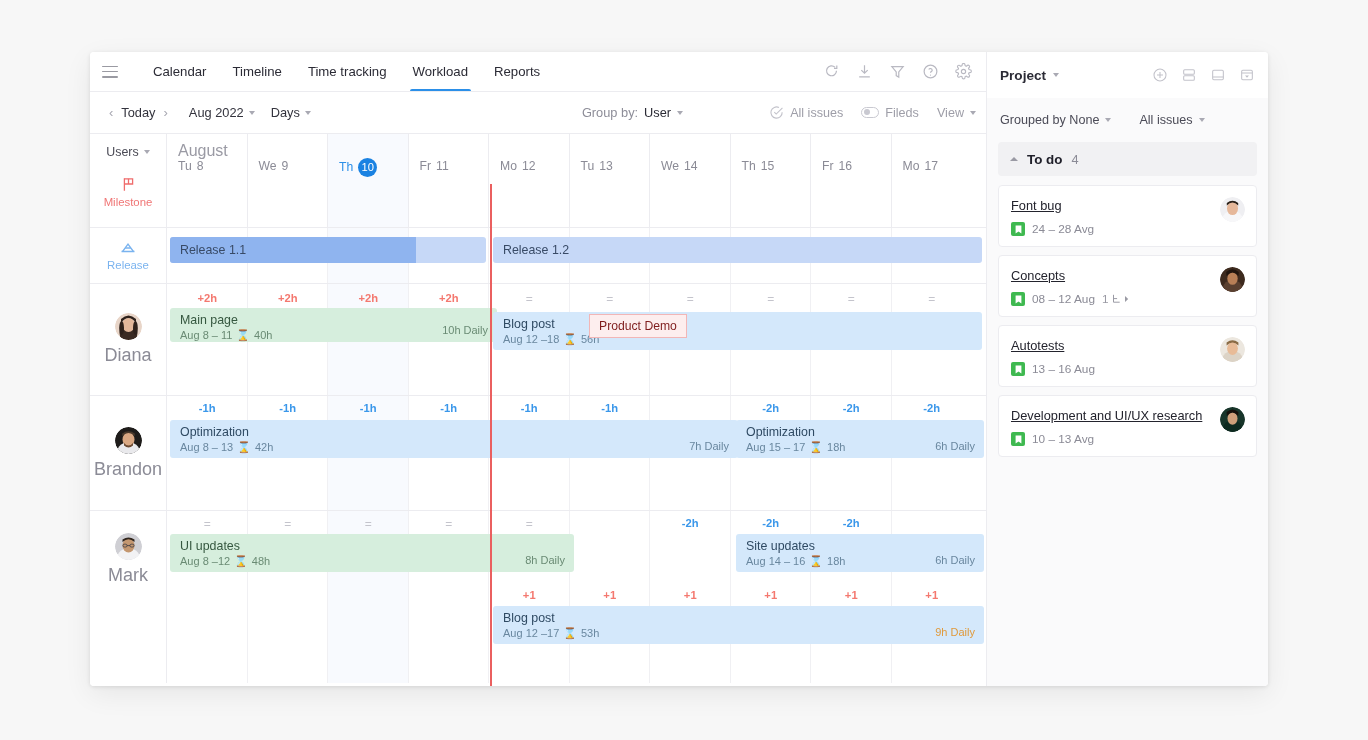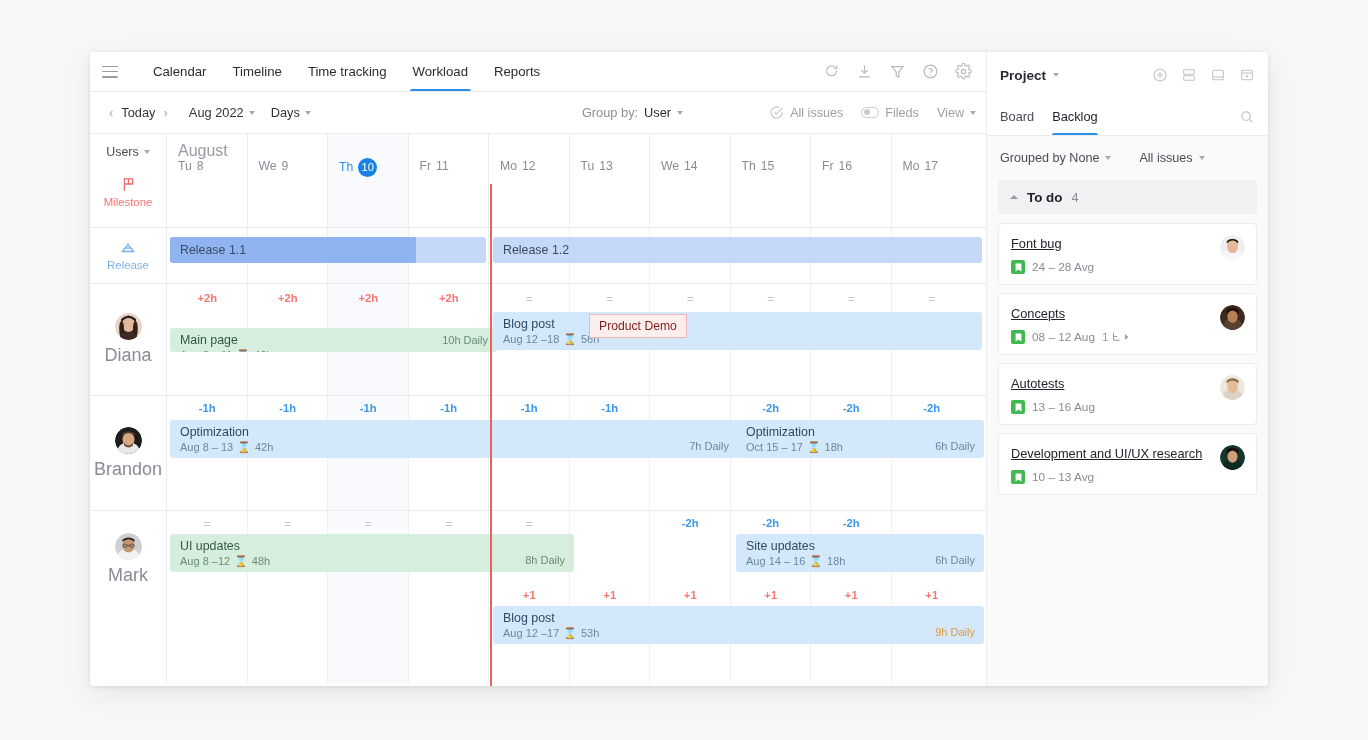--- a/index.html
+++ b/index.html
@@ -442,21 +442,21 @@
                 <div class="mk plus">+2h</div>
                 <div class="mk plus">+2h</div>
                 <div class="mk plus">+2h</div>
                 <div class="mk eq">=</div>
                 <div class="mk eq">=</div>
                 <div class="mk eq">=</div>
                 <div class="mk eq">=</div>
                 <div class="mk eq">=</div>
                 <div class="mk eq">=</div>
               </div>
-            <div class="bar bar-task bar-green" style="left:3px; top:44px; width:327px; height:24px;">
+            <div class="bar bar-task bar-green" style="left:3px; top:24px; width:327px; height:34px;">
               <div class="title">Main page</div>
               <div class="meta">
                 <span>Aug 8 – 11</span>
                 <span class="hourglass">⌛</span>
                 <span>40h</span>
               </div>
               <div class="right" style="bottom:6px;">10h Daily</div>
             </div>
             <div class="bar bar-task bar-blue" style="left:326px; top:28px; width:489px; height:38px;">
               <div class="title">Blog post</div>
@@ -519,21 +519,21 @@
               <div class="meta">
                 <span>Aug 8 – 13</span>
                 <span class="hourglass">⌛</span>
                 <span>42h</span>
               </div>
               <div class="right" style="bottom:6px;">7h Daily</div>
             </div>
             <div class="bar bar-task bar-blue" style="left:569px; top:24px; width:248px; height:38px;">
               <div class="title">Optimization</div>
               <div class="meta">
-                <span>Oct 15 – 17</span>
+                <span>Aug 15 – 17</span>
                 <span class="hourglass">⌛</span>
                 <span>18h</span>
               </div>
               <div class="right" style="bottom:6px;">6h Daily</div>
             </div>
           </div>
         </div>
 
         <div class="row" style="height:172px; border-bottom:none;">
           <div class="rowuser" style="justify-content:flex-start; padding-top:22px;">
@@ -657,34 +657,20 @@
         <span class="si">
           <svg viewBox="0 0 24 24" fill="none" stroke="currentColor" stroke-width="1.6">
               <rect x="4" y="5" width="16" height="14" rx="1.8"></rect>
               <path d="M4 9h16"></path>
               <polyline points="10 12.5 12 14.8 14 12.5"></polyline>
             </svg>
         </span>
       </div>
     </div>
 
-    <div class="sidetabs">
-      <div class="stab">
-          <span>Board</span>
-        </div>
-      <div class="stab active">
-          <span>Backlog</span>
-        </div>
-      <span class="sidesearch">
-        <svg viewBox="0 0 24 24" fill="none" stroke="currentColor" stroke-width="1.8">
-            <circle cx="10.7" cy="10.7" r="6.4"></circle>
-            <path d="M15.4 15.4 20 20"></path>
-          </svg>
-      </span>
-    </div>
 
     <div class="sidefilters">
       <span class="sf">
         <span>Grouped by None</span>
         <span class="caret"></span>
       </span>
       <span class="sf">
         <span>All issues</span>
         <span class="caret"></span>
       </span>

